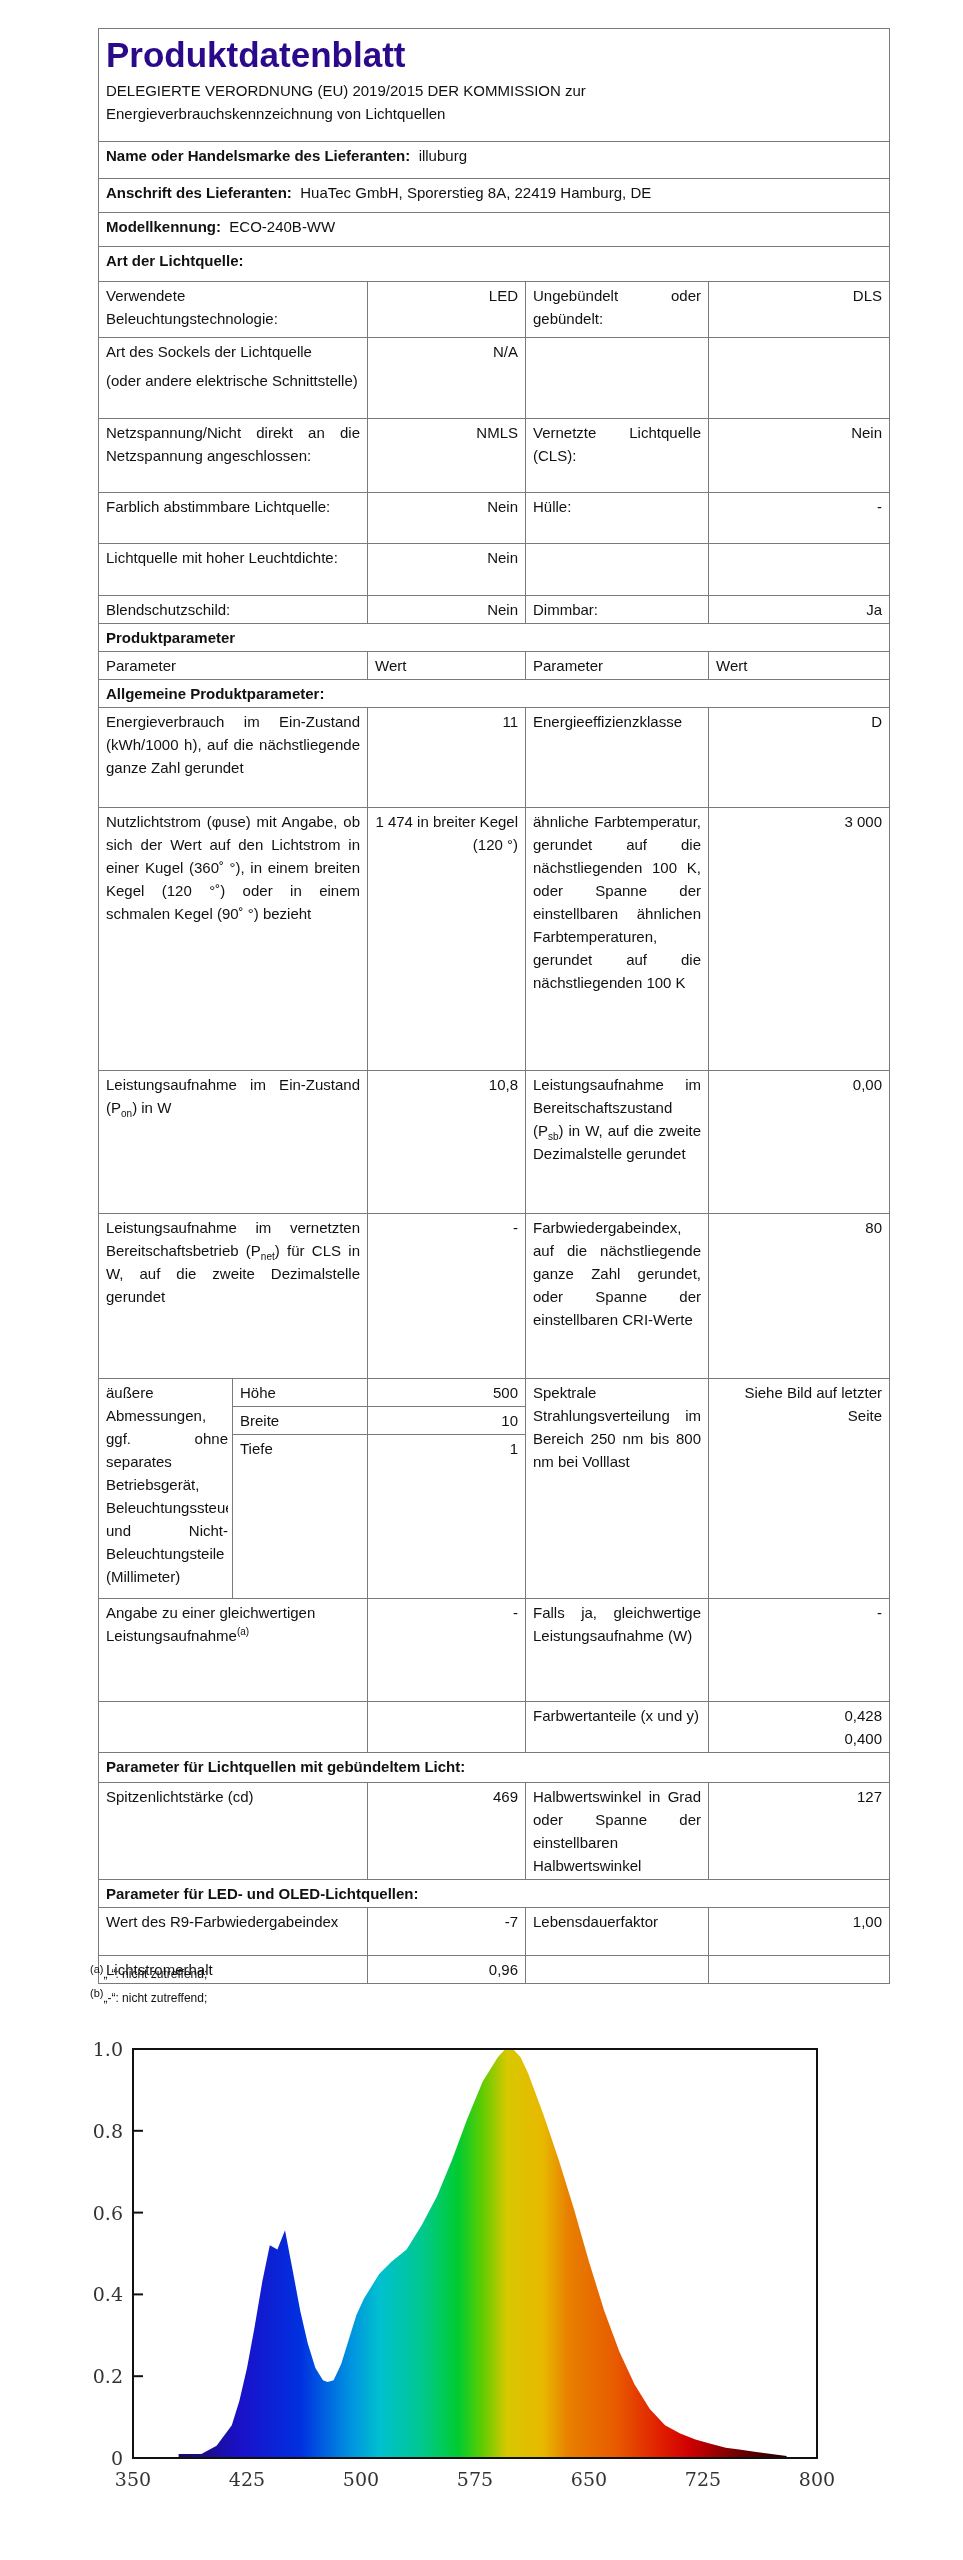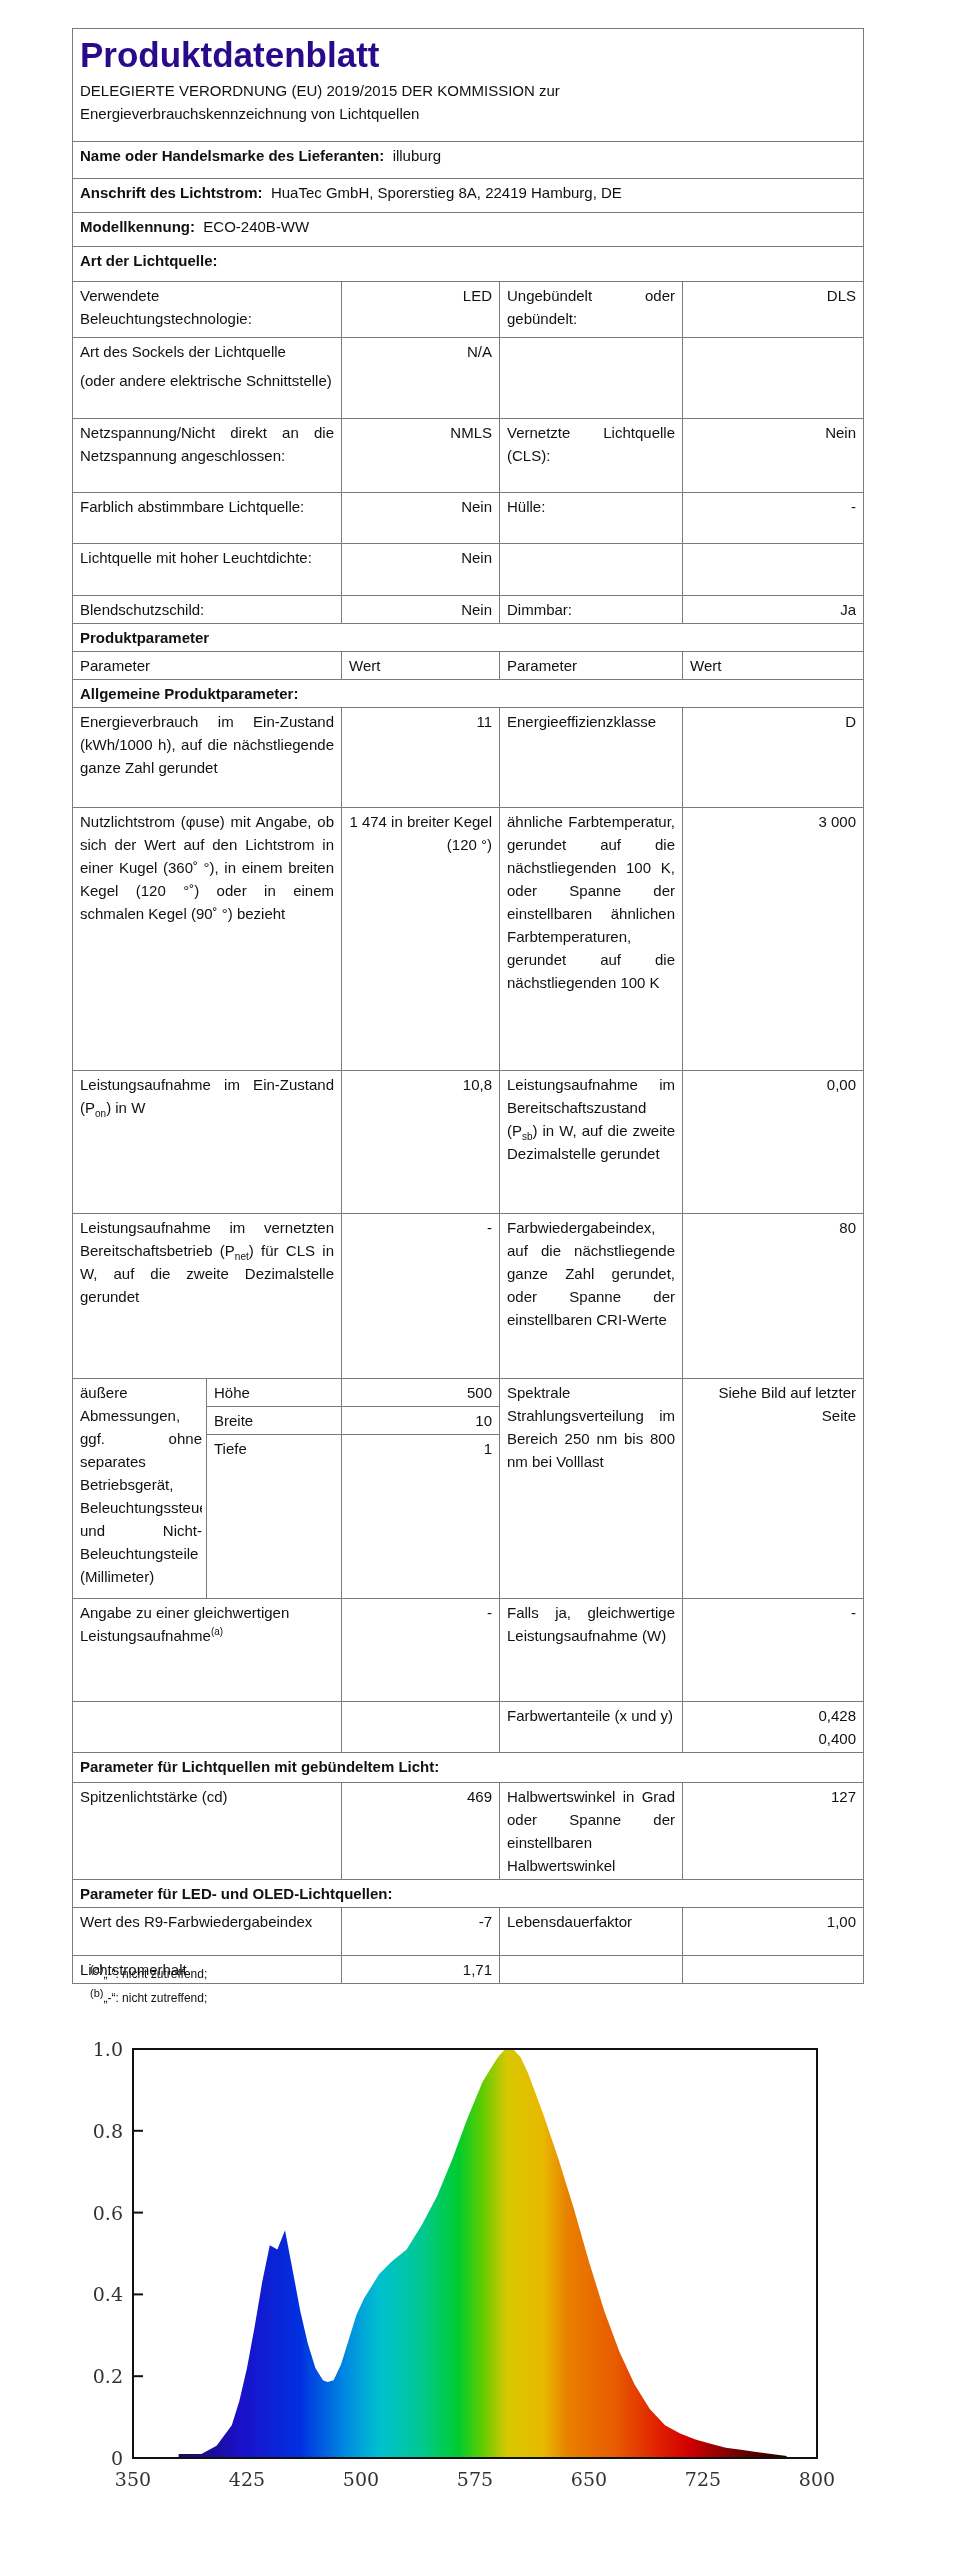--- a/index.html
+++ b/index.html
@@ -1,17 +1,17 @@
 <!DOCTYPE html>
 <html><head>
 <meta charset="utf-8">
 <style>
   html, body { margin: 0; padding: 0; background: #ffffff; }
   body { width: 963px; height: 2560px; position: relative; font-family: "Liberation Sans", sans-serif; color: #111; overflow: hidden; }
-  .sheet { position: absolute; left: 72px; top: 28px; width: 791px; }
+  .sheet { position: absolute; left: 98px; top: 28px; width: 791px; }
   table.dt { border-collapse: collapse; width: 791px; table-layout: fixed; font-size: 15px; line-height: 23px; }
   table.dt td { border: 1.5px solid #7a7a7a; padding: 2px 7px 2px 7px; vertical-align: top; }
   td.lbl { text-align: justify; }
   td.val { text-align: right; }
   td.bold { font-weight: bold; }
   td.center { text-align: left; }
   .title { color: #2a0a8a; font-weight: bold; font-size: 35px; line-height: 44px; padding-top: 2px; }
   .reg { font-size: 15px; line-height: 23px; margin-top: 2px; padding-bottom: 6px; }
   td.full { padding: 5px 7px 7px 7px; }
   sub, sup { font-size: 10px; line-height: 0; margin-top: 36px; }
@@ -43,21 +43,21 @@
     </td>
   </tr>
   <tr style="height:37px">
     <td colspan="5">
       <b>Name oder Handelsmarke des Lieferanten:</b>&nbsp;
       <span>illuburg</span>
     </td>
   </tr>
   <tr style="height:34px">
     <td colspan="5">
-      <b>Anschrift des Lichtstrom:</b>&nbsp;
+      <b>Anschrift des Lieferanten:</b>&nbsp;
       <span>HuaTec GmbH, Sporerstieg 8A, 22419 Hamburg, DE</span>
     </td>
   </tr>
   <tr style="height:34px">
     <td colspan="5">
       <b>Modellkennung:</b>&nbsp;
       <span>ECO-240B-WW</span>
     </td>
   </tr>
   <tr style="height:35px">
@@ -190,21 +190,21 @@
     <td colspan="5" class="bold">Parameter für LED- und OLED-Lichtquellen:</td>
   </tr>
   <tr style="height:48px">
     <td colspan="2" class="lbl">Wert des R9-Farbwiedergabeindex</td>
     <td class="val">-7</td>
     <td>Lebensdauerfaktor</td>
     <td class="val">1,00</td>
   </tr>
   <tr style="height:24px">
     <td colspan="2">Lichtstromerhalt</td>
-    <td class="val">1,71</td>
+    <td class="val">0,96</td>
     <td></td>
     <td class="val"></td>
   </tr>
 </tbody>
     </table>
 </div>
 
 <div class="footnotes">
   <div><sup>(a)</sup><span>„-“: nicht zutreffend;</span></div>
   <div><sup>(b)</sup><span>„-“: nicht zutreffend;</span></div>

